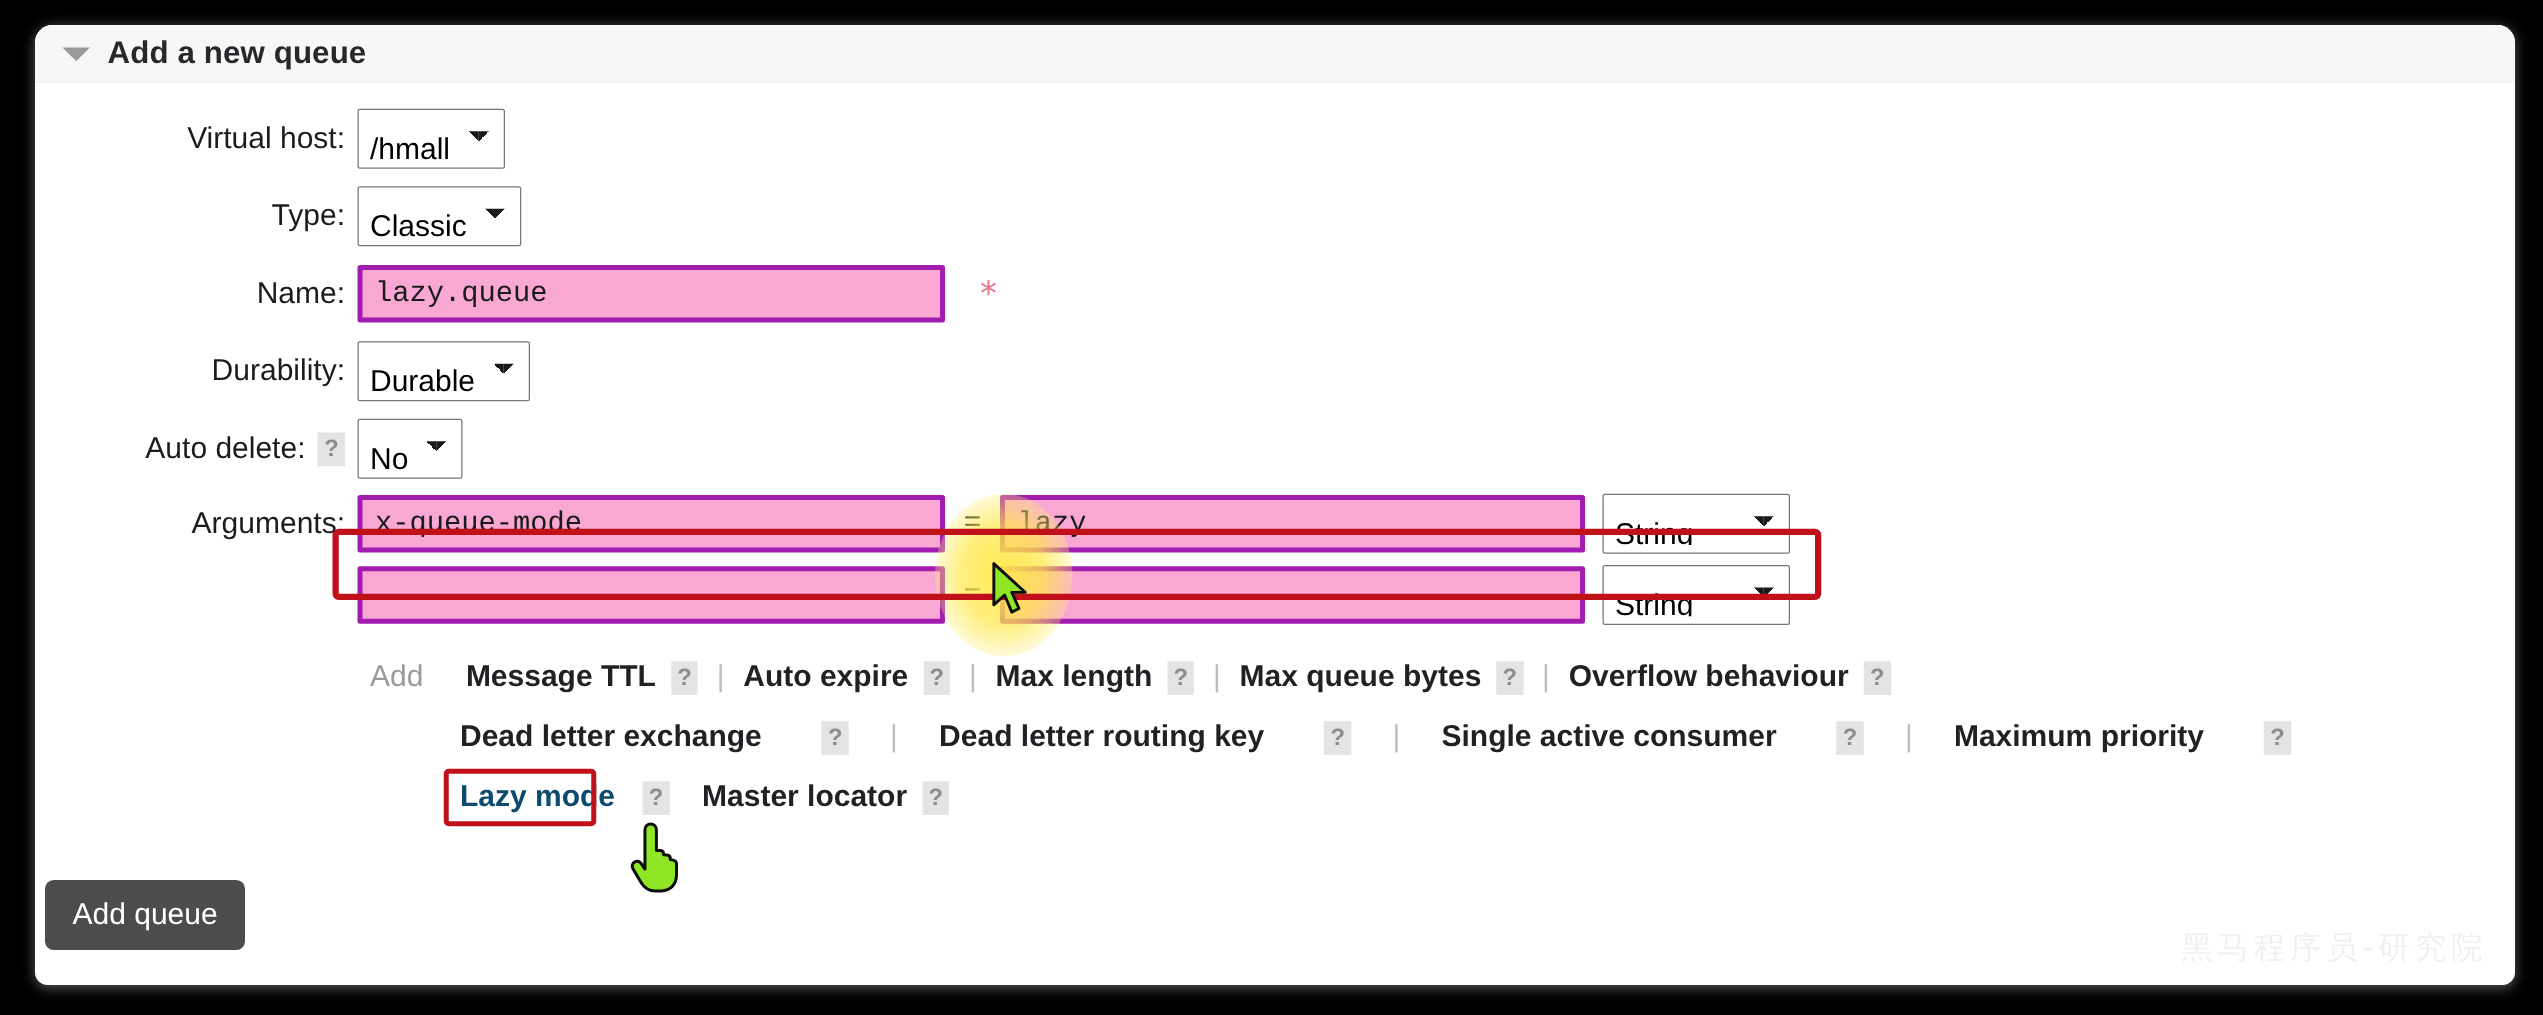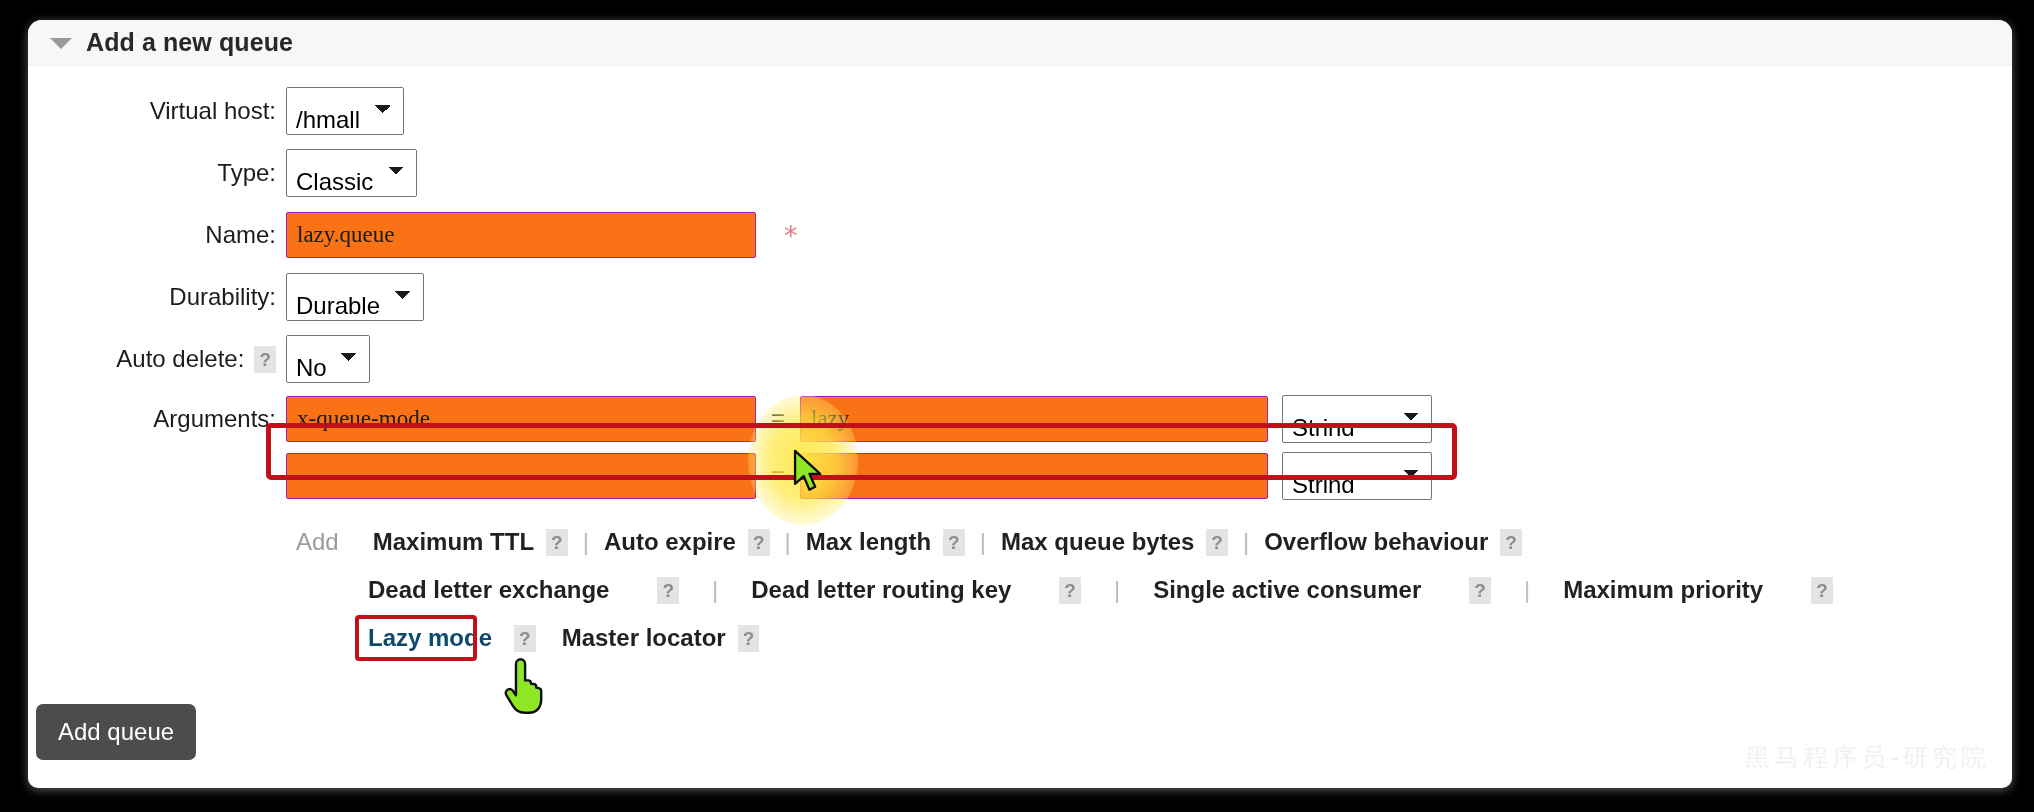--- a/index.html
+++ b/index.html
@@ -116,28 +116,28 @@
       calc(100% - 20px) calc(50% - 2px),
       calc(100% - 12px) calc(50% - 2px);
     background-size: 8px 8px, 8px 8px;
     background-repeat: no-repeat;
     padding-right: 42px;
     cursor: pointer;
   }
 
   
   input.ui-text {
-    font-family: Liberation Serif, serif;
+    font-family: Liberation Mono, monospace;
     font-size: 23px;
     color: #1a1a1a;
-    border: 1px solid #a21caf;
+    border: 4px solid #a21caf;
     border-radius: 2px;
     padding: 8px 10px;
     height: 46px;
-    background: #f97316;
+    background: #f9a8d4;
   }
   input.ui-text::placeholder { color: #b5b5b5; }
 
   .req-star {
     color: #e8798b;
     font-size: 27px;
     line-height: 1;
     margin-left: 14px;
     font-family: "DejaVu Sans", sans-serif;
   }
@@ -360,21 +360,21 @@
             </div>
           </div>
         </div>
       </div>
 
       <div class="presets">
 
         <div class="preset-line">
           <span class="add-word">Add</span>
 
-          <span class="preset-link">Maximum TTL</span>
+          <span class="preset-link">Message TTL</span>
           <span class="gapper"></span>
           <span class="help-badge">?</span>
           <span class="sep">|</span>
 
           <span class="preset-link">Auto expire</span>
           <span class="gapper"></span>
           <span class="help-badge">?</span>
           <span class="sep">|</span>
 
           <span class="preset-link">Max length</span>

